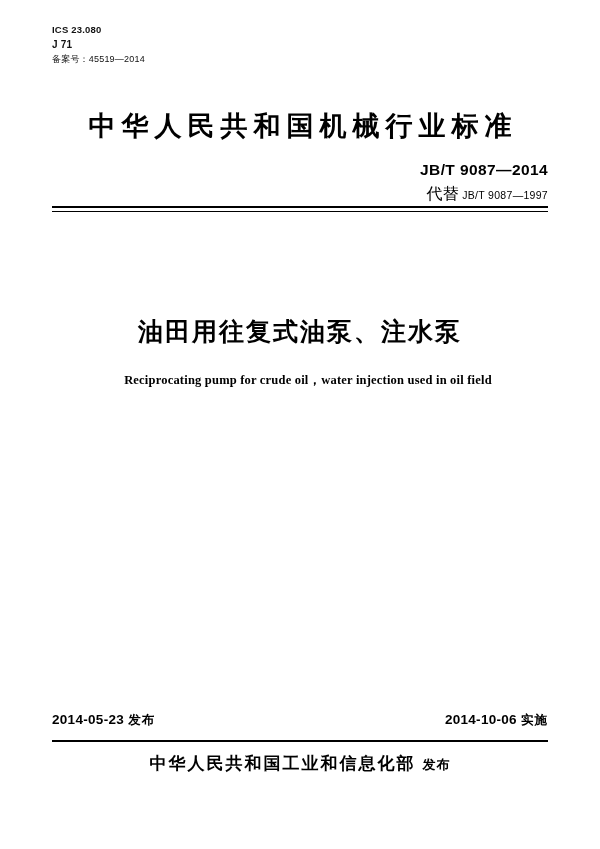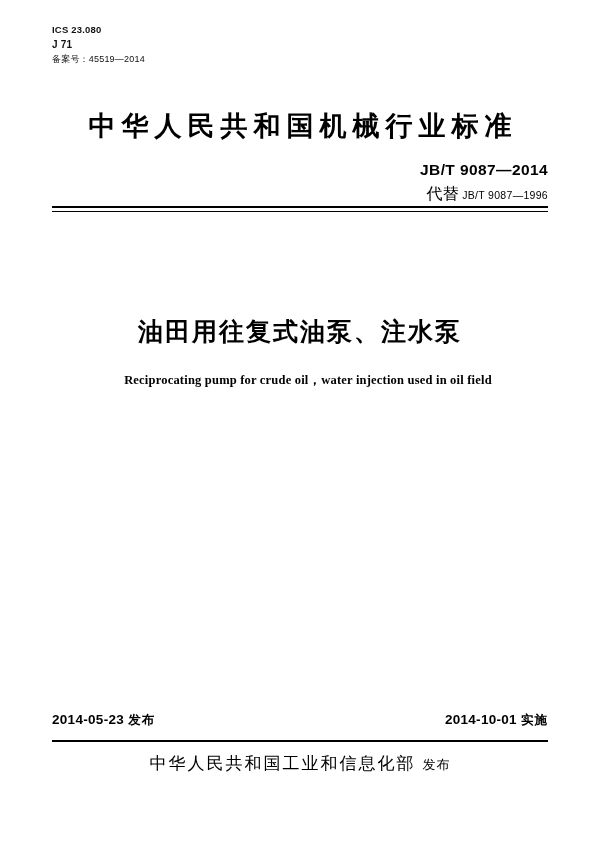--- a/index.html
+++ b/index.html
@@ -169,21 +169,21 @@
     height: 2px;
     background: #000;
   }
   .publisher {
     position: absolute;
     left: 0;
     right: 0;
     top: 752px;
     text-align: center;
     font-family: "DejaVu Sans", sans-serif;
-    font-weight: normal;
+    font-weight: bold;
     font-size: 17px;
     letter-spacing: 2px;
     color: #000;
   }
   .publisher .pub-verb {
     font-size: 13px;
     letter-spacing: 1px;
     margin-left: 7px;
   }
 </style>
@@ -199,37 +199,37 @@
       <div class="filing">备案号：45519—2014</div>
     </div>
   </div>
 
   <div class="std-title">中华人民共和国机械行业标准</div>
 
   <div class="std-number">
     <div class="num">JB/T 9087—2014</div>
     <div class="replaces">
       <span class="cn">代替</span>
-      <span>JB/T 9087—1996</span>
+      <span>JB/T 9087—1997</span>
     </div>
   </div>
 
   <div class="rule-top"></div>
   <div class="rule-thin"></div>
 
   <div class="doc-title-cn">油田用往复式油泵、注水泵</div>
   <div class="doc-title-en">Reciprocating pump for crude oil，water injection used in oil field</div>
 
   <div class="date-row">
     <div>
       <span>2014-05-23</span>
       <span class="cn">发布</span>
     </div>
     <div>
-      <span>2014-10-01</span>
+      <span>2014-10-06</span>
       <span class="cn">实施</span>
     </div>
   </div>
 
   <div class="rule-bottom"></div>
 
   <div class="publisher">
     <span>中华人民共和国工业和信息化部</span><span class="pub-verb">发布</span>
   </div>
 

